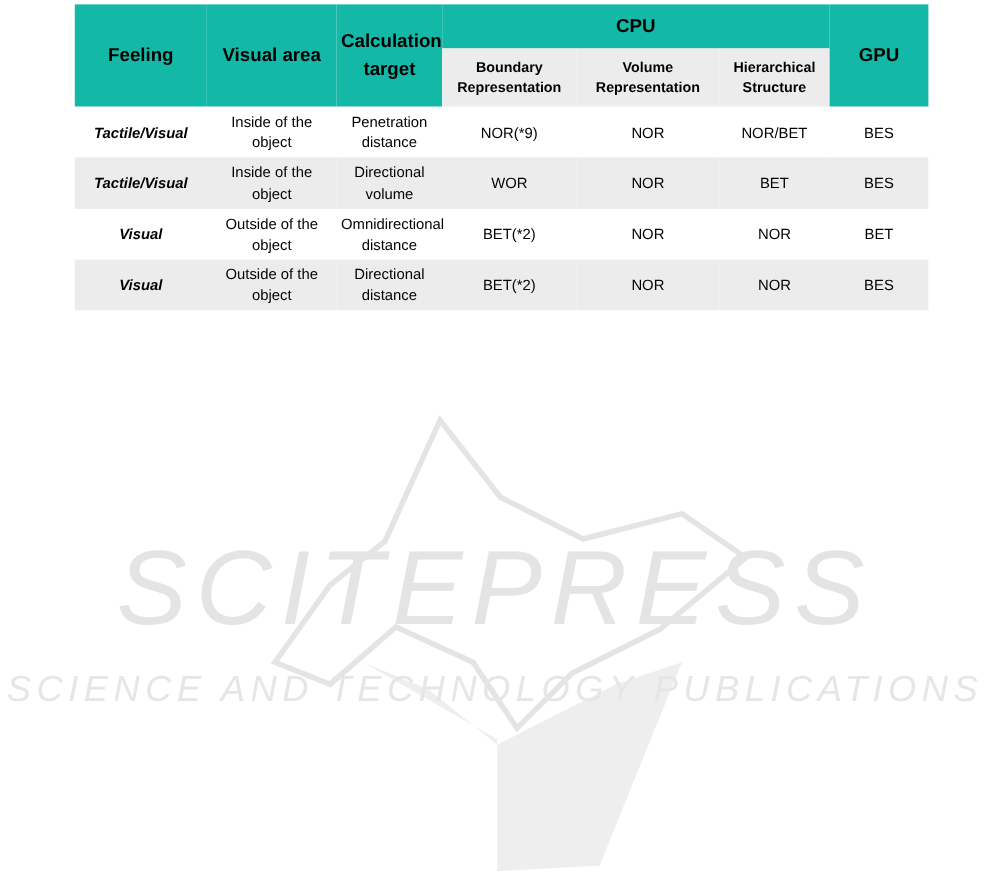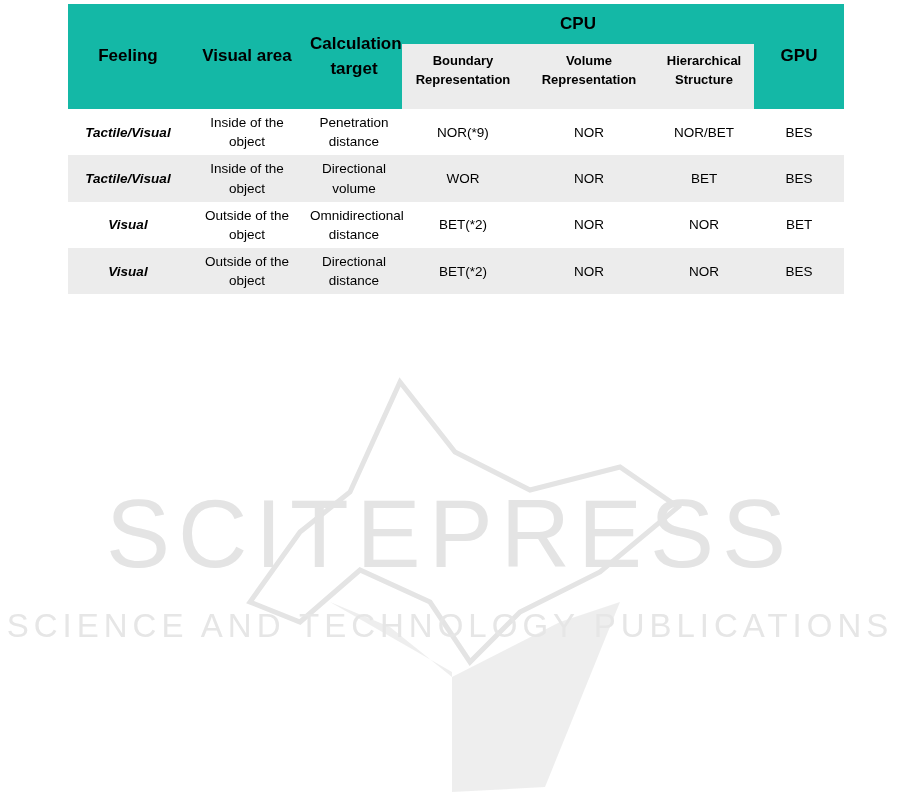--- a/index.html
+++ b/index.html
@@ -61,21 +61,21 @@
     font-size: 17px;
     padding-top: 8px;
     padding-bottom: 8px;
     background: #14b8a6;
   }
   tr.hdr-sub th {
     font-weight: bold;
     font-size: 13px;
     background: #ececec;
     padding-top: 8px;
-    padding-bottom: 20px;
+    padding-bottom: 8px;
   }
 
   
   tr.row-shaded td {
     background: #ececec;
   }
   tr.row-plain td {
     background: #ffffff;
   }
   td.cell-bold {
@@ -85,20 +85,21 @@
 
   
   .watermark {
     position: absolute;
     left: 0;
     top: 372px;
     width: 734px;
     height: 440px;
     pointer-events: none;
     user-select: none;
+    font-style: italic;
   }
   .watermark svg {
     display: block;
   }
 </style>
 </head>
 <body>
 
 <div class="page">
 

